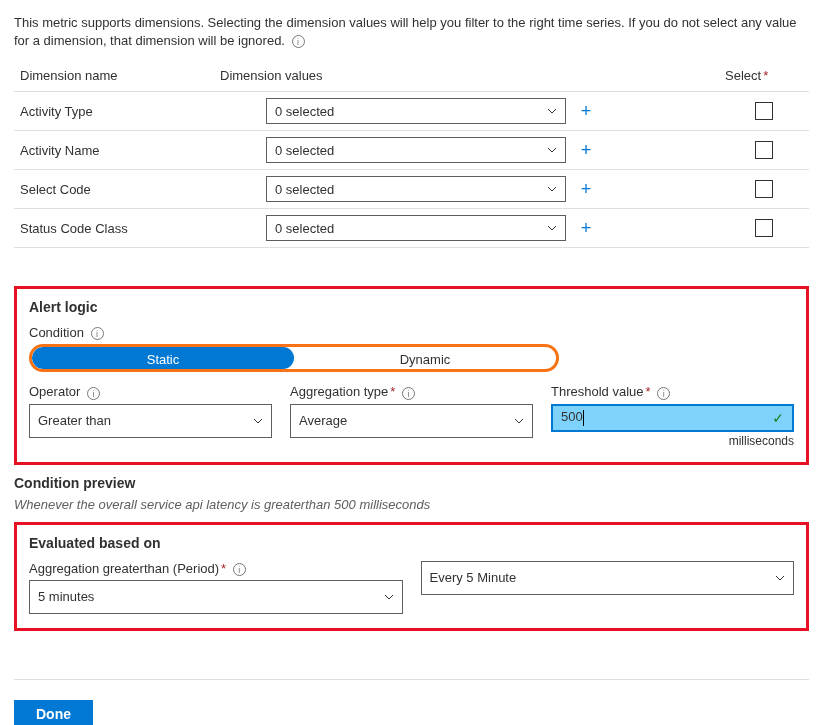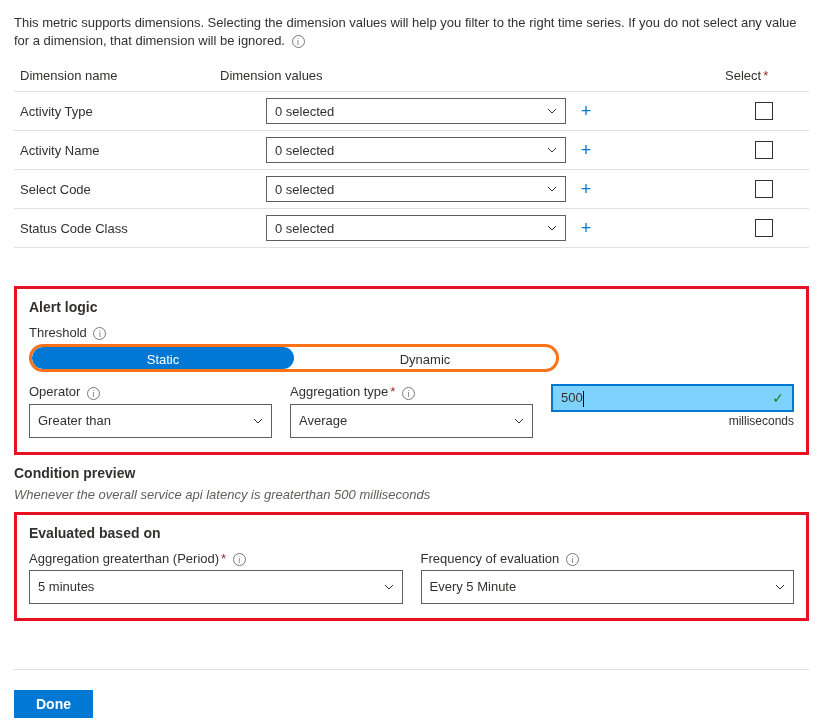--- a/index.html
+++ b/index.html
@@ -267,21 +267,21 @@
           <div class="chk"></div>
         </td>
     </tr>
   </tbody>
 </table>
 
 <div class="redbox">
   <div class="section-title sec-bold">Alert logic</div>
 
   <div class="label-row">
-    <span>Threshold</span>
+    <span>Condition</span>
     <span class="info-icon">i</span>
   </div>
   <div class="toggle">
     <div class="on">Static</div>
     <div>Dynamic</div>
   </div>
 
   <div class="row3">
     <div>
       <div class="field-label">
@@ -305,20 +305,24 @@
       <div class="select-box">
         <span>Average</span>
         <span class="chev">
             <svg viewBox="0 0 10 10">
               <path d="M1 3 L5 7 L9 3" stroke="#323130" fill="none" stroke-width="1"></path>
             </svg>
           </span>
       </div>
     </div>
     <div>
+      <div class="field-label">
+        <span>Threshold value</span><span class="req">*</span>
+        <span class="info-icon">i</span>
+      </div>
       <div class="input-box">
         <span><span>500</span><span class="cursor"></span></span>
         <span class="check-ok">✓</span>
       </div>
       <div class="unit">milliseconds</div>
     </div>
   </div>
 </div>
 
 <div class="cond-preview">
@@ -337,24 +341,20 @@
       <div class="select-box">
         <span>5 minutes</span>
         <span class="chev">
             <svg viewBox="0 0 10 10">
               <path d="M1 3 L5 7 L9 3" stroke="#323130" fill="none" stroke-width="1"></path>
             </svg>
           </span>
       </div>
     </div>
     <div>
-      <div class="field-label">
-        <span>Frequency of evaluation</span>
-        <span class="info-icon">i</span>
-      </div>
       <div class="select-box">
         <span>Every 5 Minute</span>
         <span class="chev">
             <svg viewBox="0 0 10 10">
               <path d="M1 3 L5 7 L9 3" stroke="#323130" fill="none" stroke-width="1"></path>
             </svg>
           </span>
       </div>
     </div>
   </div>

